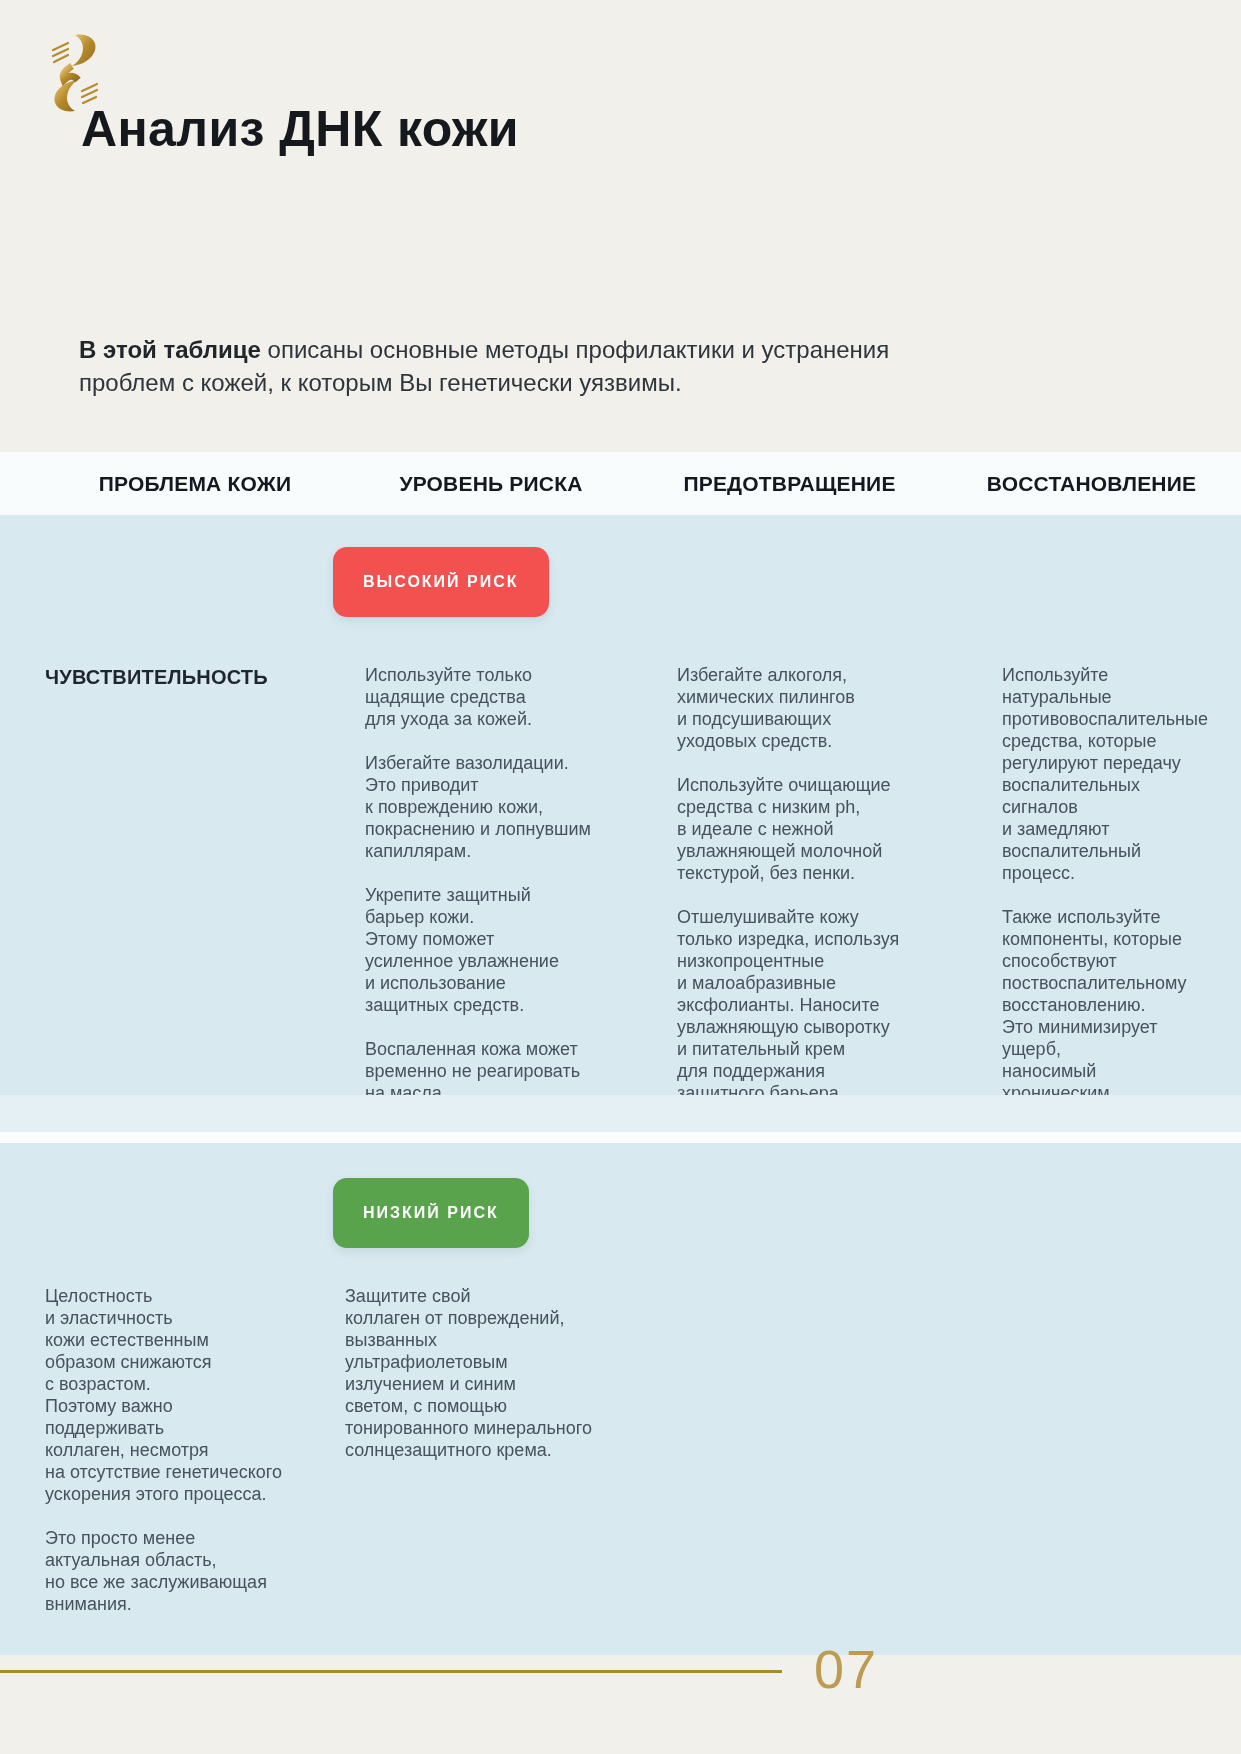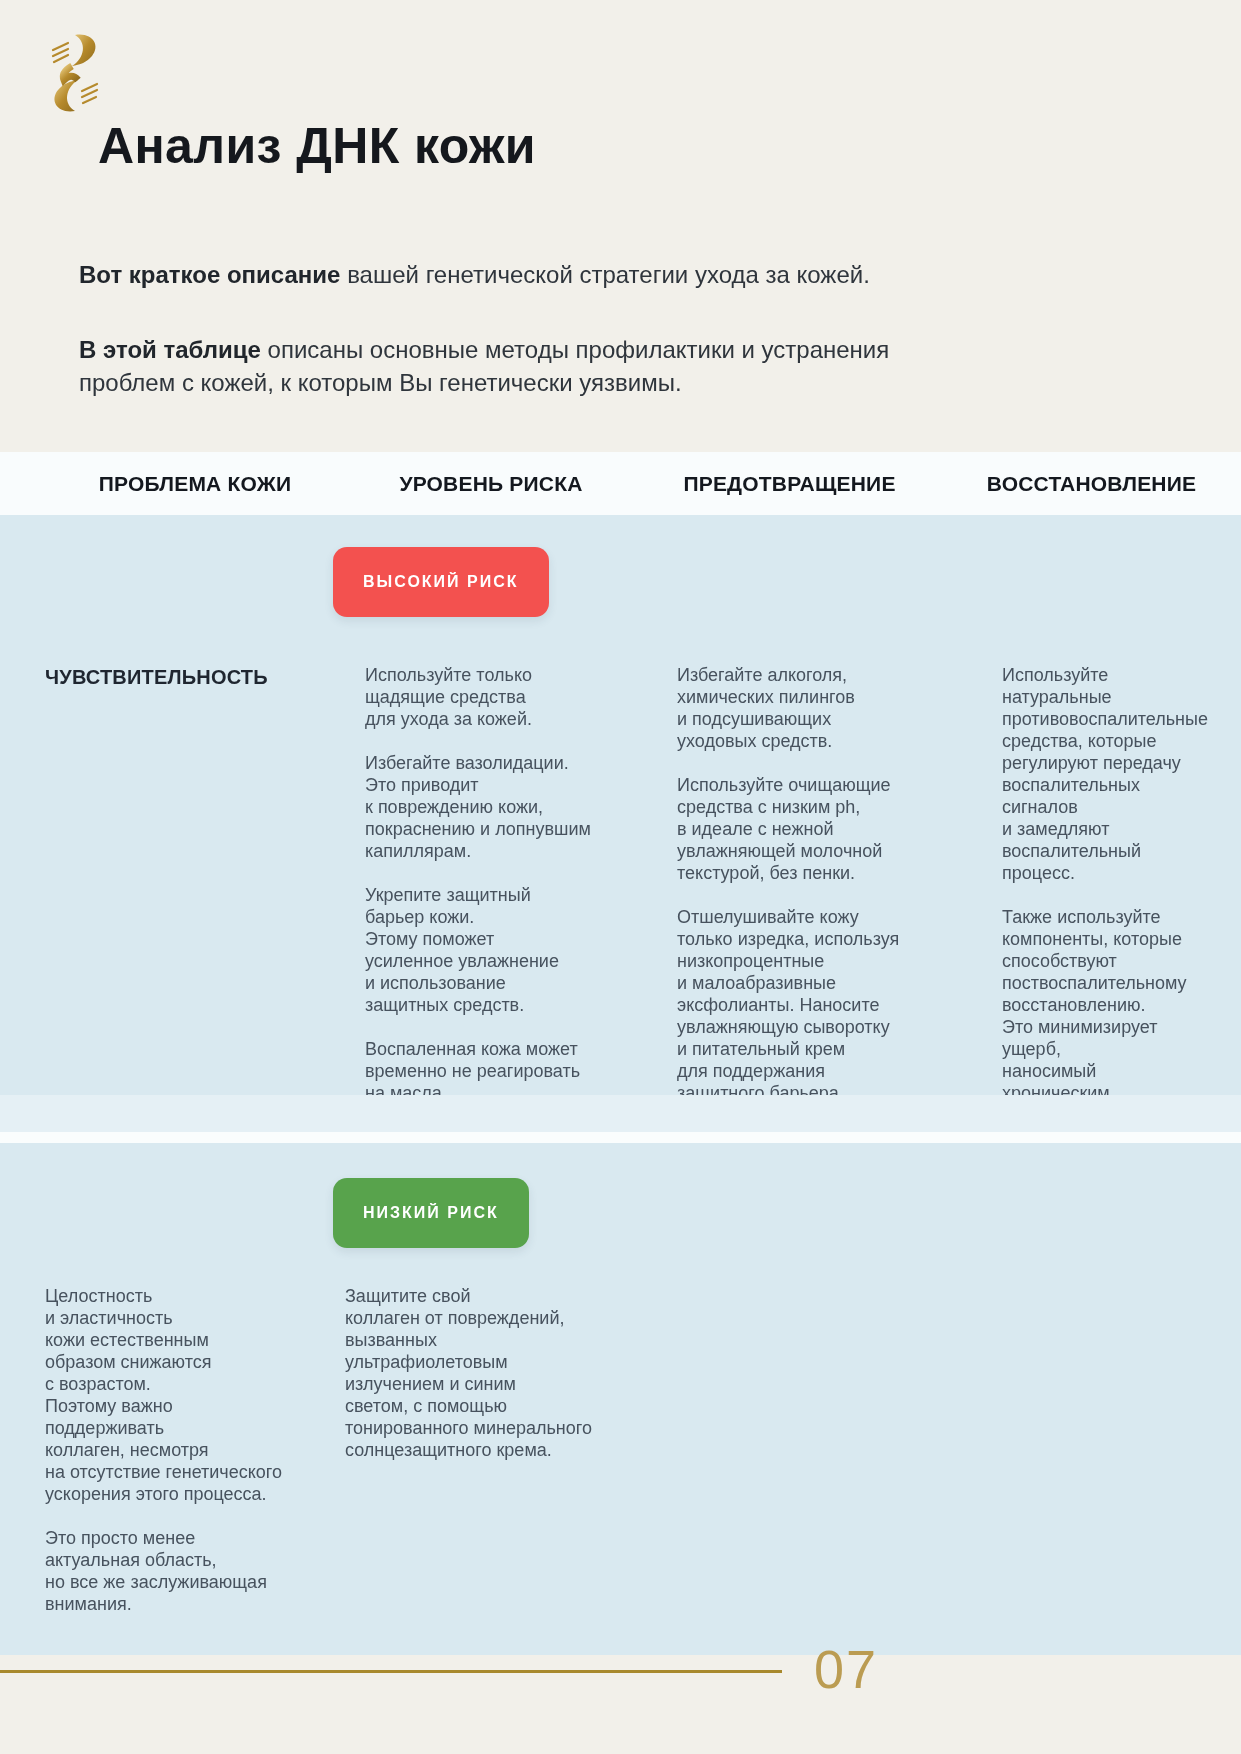--- a/index.html
+++ b/index.html
@@ -6,21 +6,21 @@
   .page{
     position:relative;
     width:1241px;
     height:1754px;
     background:#f2f0ea;
     font-family:"Liberation Sans", sans-serif;
     overflow:hidden;
   }
   .logo{position:absolute;left:44px;top:30px;width:62px;height:86px;}
   .title{
-    position:absolute;left:81px;top:100px;margin:17px;
+    position:absolute;left:81px;top:100px;margin:0;
     font-size:50px;font-weight:800;color:#15181d;letter-spacing:.4px;
   }
   .subtitle{
     position:absolute;left:81px;top:172px;margin:0;
     font-size:31px;font-weight:700;color:#1b2026;
   }
   .intro{
     position:absolute;left:79px;margin:0;
     font-size:24px;color:#2f353c;line-height:33px;white-space:pre-line;
   }
@@ -96,21 +96,20 @@
         <line x1="10" y1="32" x2="24" y2="25"></line>
         <line x1="38" y1="61" x2="53" y2="54"></line>
         <line x1="38" y1="67" x2="53" y2="60"></line>
         <line x1="39" y1="73" x2="52" y2="67"></line>
       </g>
     </svg>
   </div>
 
   <h1 class="title">Анализ ДНК кожи</h1>
 
-  <p class="intro intro1"><span class="b">Вот краткое описание</span><span> вашей генетической стратегии ухода за кожей.</span></p>
 
   <p class="intro intro2"><span class="b">В этой таблице</span><span> описаны основные методы профилактики и устранения
 проблем с кожей, к которым Вы генетически уязвимы.</span></p>
 
   <div class="thead">
     <div class="th">ПРОБЛЕМА КОЖИ</div>
     <div class="th">УРОВЕНЬ РИСКА</div>
     <div class="th">ПРЕДОТВРАЩЕНИЕ</div>
     <div class="th">ВОССТАНОВЛЕНИЕ</div>
   </div>

